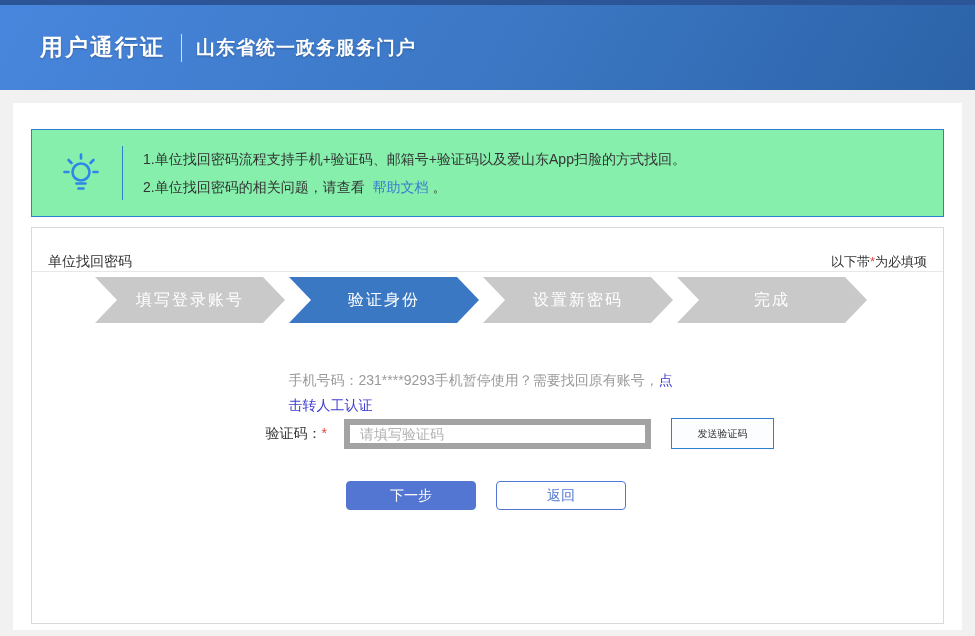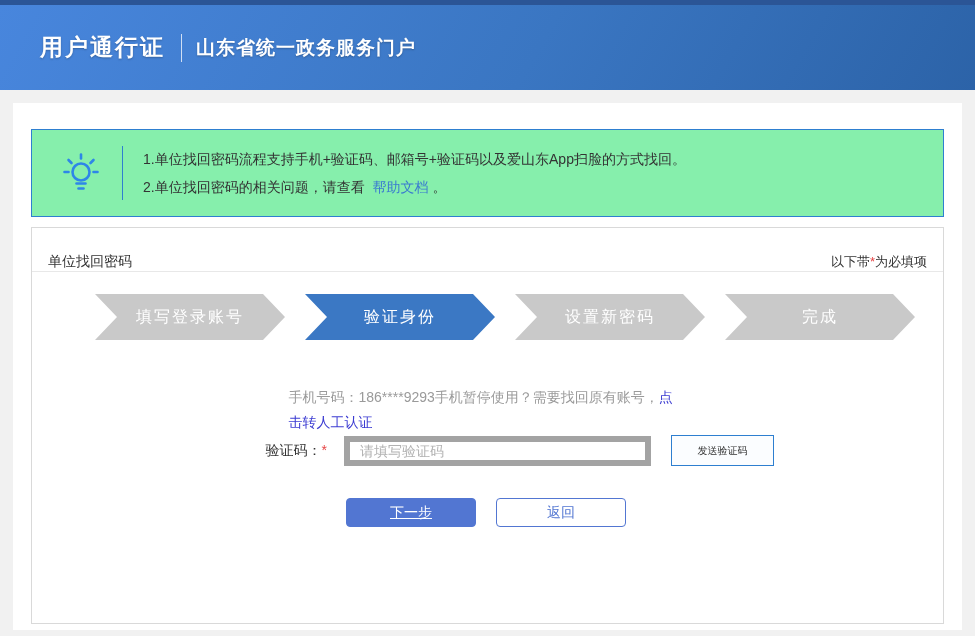--- a/index.html
+++ b/index.html
@@ -29,21 +29,21 @@
   .help-link { color:var(--link_blue,#3a7bd0); text-decoration:none; cursor:pointer; margin-left:4px; }
 
   
   .panel { height:397px; border:1px solid #d9d9d9; margin-top:10px; background:#fff; }
   .panel-header { height:44px; border-bottom:1px solid #e8e8e8; display:flex;
     align-items:flex-end; justify-content:space-between; padding:0 16px; font-size:14px; color:#333; }
   .required-note { font-size:13px; }
   .star { color:var(--required_red,#e64545); }
 
   
-  .steps { display:flex; gap:20px; margin:22px 0 0 63px; }
+  .steps { display:flex; gap:4px; margin:5px 0 0 63px; }
   .step { width:190px; height:46px; background:var(--step_inactive,#c9c9c9); color:#fff;
     display:flex; align-items:center; justify-content:center; font-size:16px; letter-spacing:2px;
     clip-path:polygon(0 0, calc(100% - 22px) 0, 100% 50%, calc(100% - 22px) 100%, 0 100%, 22px 50%); }
   .step.active { background:var(--step_active,#3b78c4); }
 
   
   .phone-notice { width:398px; margin:45px auto 0; font-size:14px; line-height:25px;
     color:#9a9a9a; min-height:50px; }
   .manual-link { color:var(--link_violet,#3c3cd2); text-decoration:none; cursor:pointer; }
 
@@ -51,21 +51,21 @@
   .form-row { display:flex; align-items:center; margin:0 0 0 227px; }
   .field-label { font-size:14px; color:#333; width:68px; text-align:right; margin-right:17px; }
   .code-input { width:307px; height:30px; border:6px solid #a3a3a3; font-size:14px; padding:0 10px;
     color:#333; outline:none; background:#fff; }
   .code-input::placeholder { color:#b2b2b2; }
   .send-btn { width:103px; height:31px; margin-left:20px; border:1px solid var(--accent_blue,#2e7fd0);
     background:#fbfdff; font-size:10px; color:#333; cursor:pointer; }
 
   .actions { display:flex; gap:20px; margin:32px 0 0 314px; }
   .actions button { width:130px; height:29px; border-radius:4px; font-size:14px; cursor:pointer; }
-  .next-btn { background:var(--button_blue,#5276d2); border:1px solid var(--button_blue,#5276d2); color:#fff;text-decoration:underline; }
+  .next-btn { background:var(--button_blue,#5276d2); border:1px solid var(--button_blue,#5276d2); color:#fff; }
   .back-btn { background:#fff; border:1px solid var(--button_blue,#5276d2); color:var(--button_blue,#5276d2); }
 </style>
 </head>
 <body>
 
 <div class="topbar"></div>
 
 <div class="header">
   <span class="header-title">用户通行证</span>
   <span class="header-divider"></span>
@@ -108,21 +108,21 @@
     </div>
 
     <div class="steps">
       <div class="step">填写登录账号</div>
       <div class="step active">验证身份</div>
       <div class="step">设置新密码</div>
       <div class="step">完成</div>
     </div>
 
     <div class="phone-notice">
-      <span>手机号码：186****9293手机暂停使用？需要找回原有账号，</span><a class="manual-link">点击转人工认证</a>
+      <span>手机号码：231****9293手机暂停使用？需要找回原有账号，</span><a class="manual-link">点击转人工认证</a>
     </div>
 
     <div class="form-row">
       <label class="field-label">
         <span>验证码：</span><span class="star">*</span>
       </label>
       <input class="code-input" type="text" placeholder="请填写验证码" style="">
       <button class="send-btn">发送验证码</button>
     </div>
 

